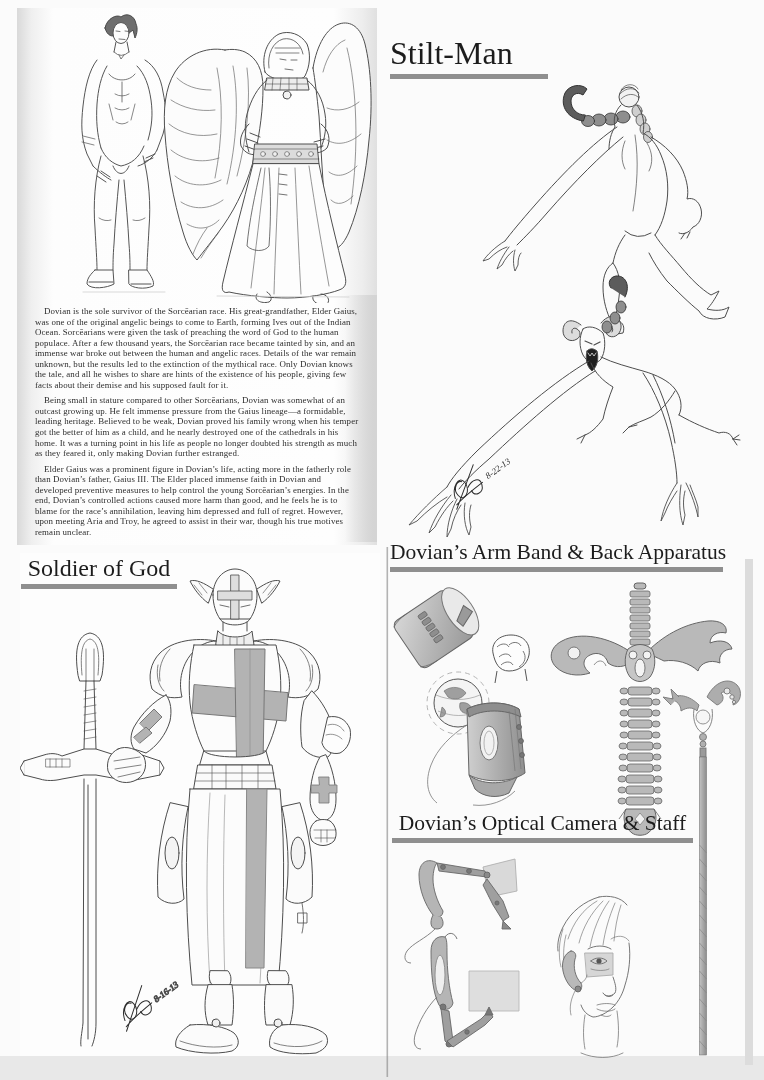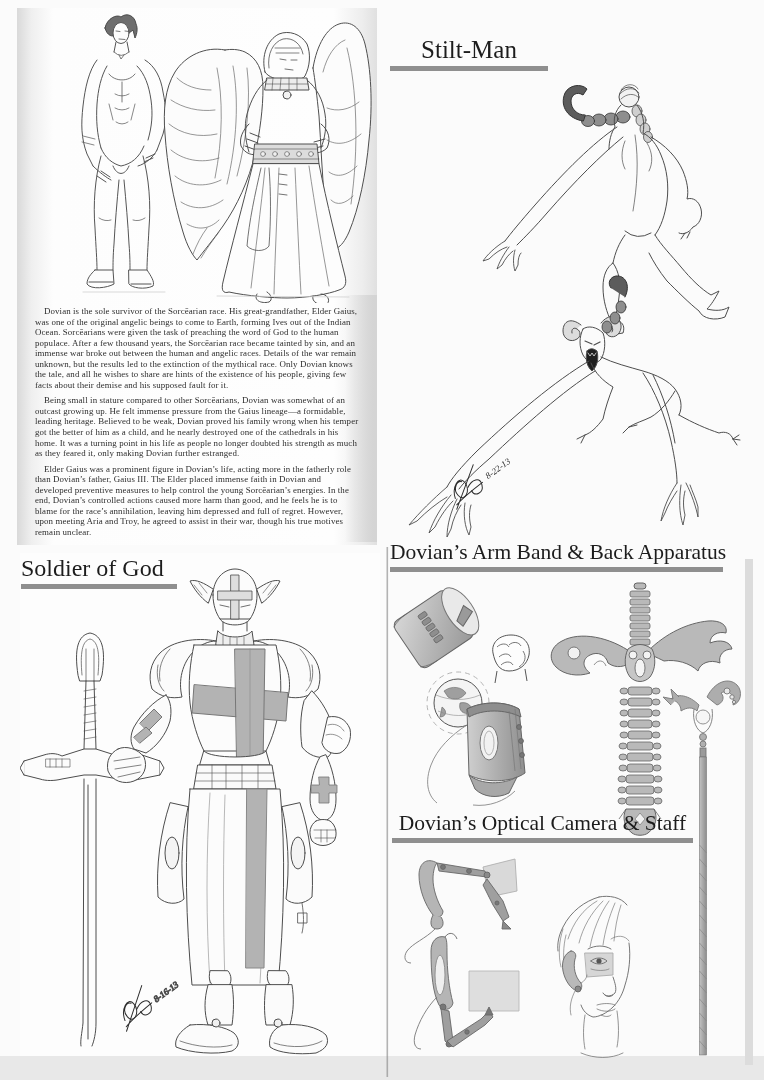--- a/index.html
+++ b/index.html
@@ -12,22 +12,22 @@
   #card-tl{left:17px;top:8px;width:360px;height:537px;
     background:linear-gradient(90deg,#d9d9d9 0,#efefef 4%,#fdfdfd 10%,#fefefe 88%,#ededed 96%,#e0e0e0 100%);}
   #card-tl-shade{left:345px;top:295px;width:32px;height:247px;
     background:linear-gradient(90deg,rgba(210,210,210,0),#d4d4d4 90%);}
   #card-bl{left:20px;top:553px;width:360px;height:505px;background:#fdfdfd;}
   #strip-bottom{left:0;top:1056px;width:764px;height:24px;background:#e8e8e8;}
 
   
   .art-heading{color:#1c1c1c;line-height:1.05;white-space:nowrap;}
   .art-heading .bar{height:5px;background:#8f8f8f;margin-top:3px;}
-  #h-stilt{left:390px;top:37px;width:158px;font-size:25px;text-align:center;}
-  #h-soldier{left:21px;top:556px;width:156px;font-size:24px;text-align:left;}
+  #h-stilt{left:390px;top:37px;width:158px;font-size:32px;text-align:left;}
+  #h-soldier{left:21px;top:556px;width:156px;font-size:24px;text-align:center;}
   #h-armband{left:390px;top:541px;width:333px;font-size:21.5px;text-align:left;}
   #h-optical{left:392px;top:812px;width:301px;font-size:21.5px;text-align:center;}
 
   
   #bio{left:30px;top:301px;width:334px;font-size:8.9px;line-height:10.55px;color:#2e2e2e;}
   #bio p{margin:5px;text-indent:9px;letter-spacing:.1px;}
 
   svg{display:block;}
   svg text{font-family:"Liberation Serif",serif;}
   .sig-date{font-size:9px;font-style:italic;fill:#2b2b2b;}

